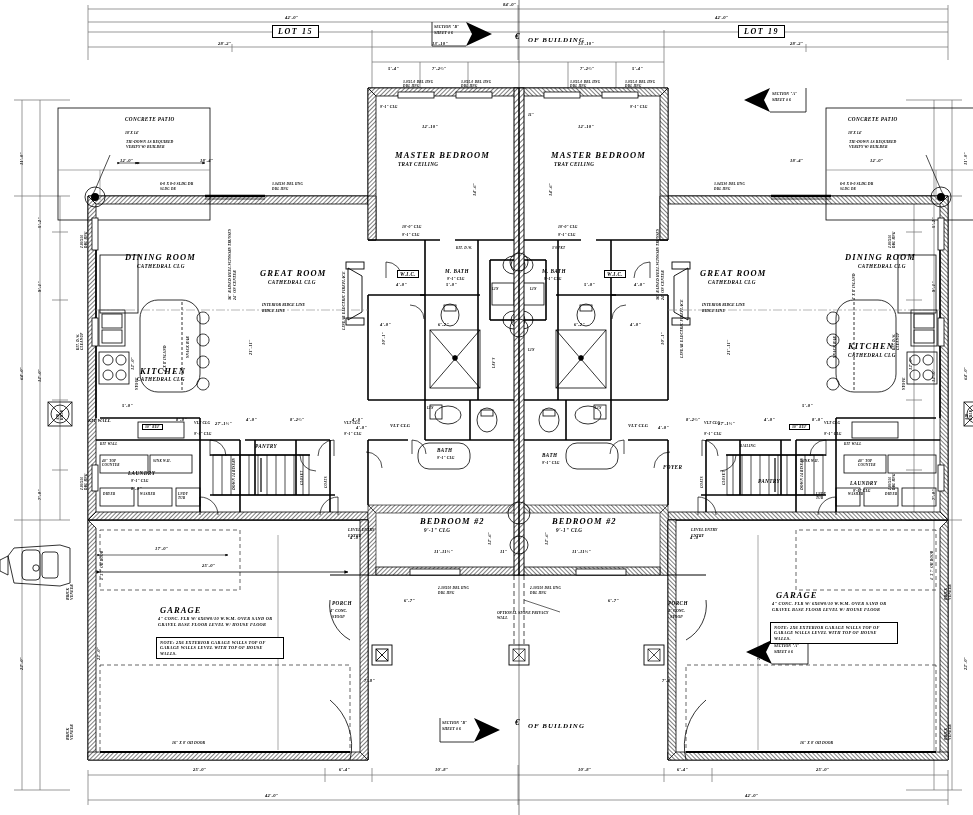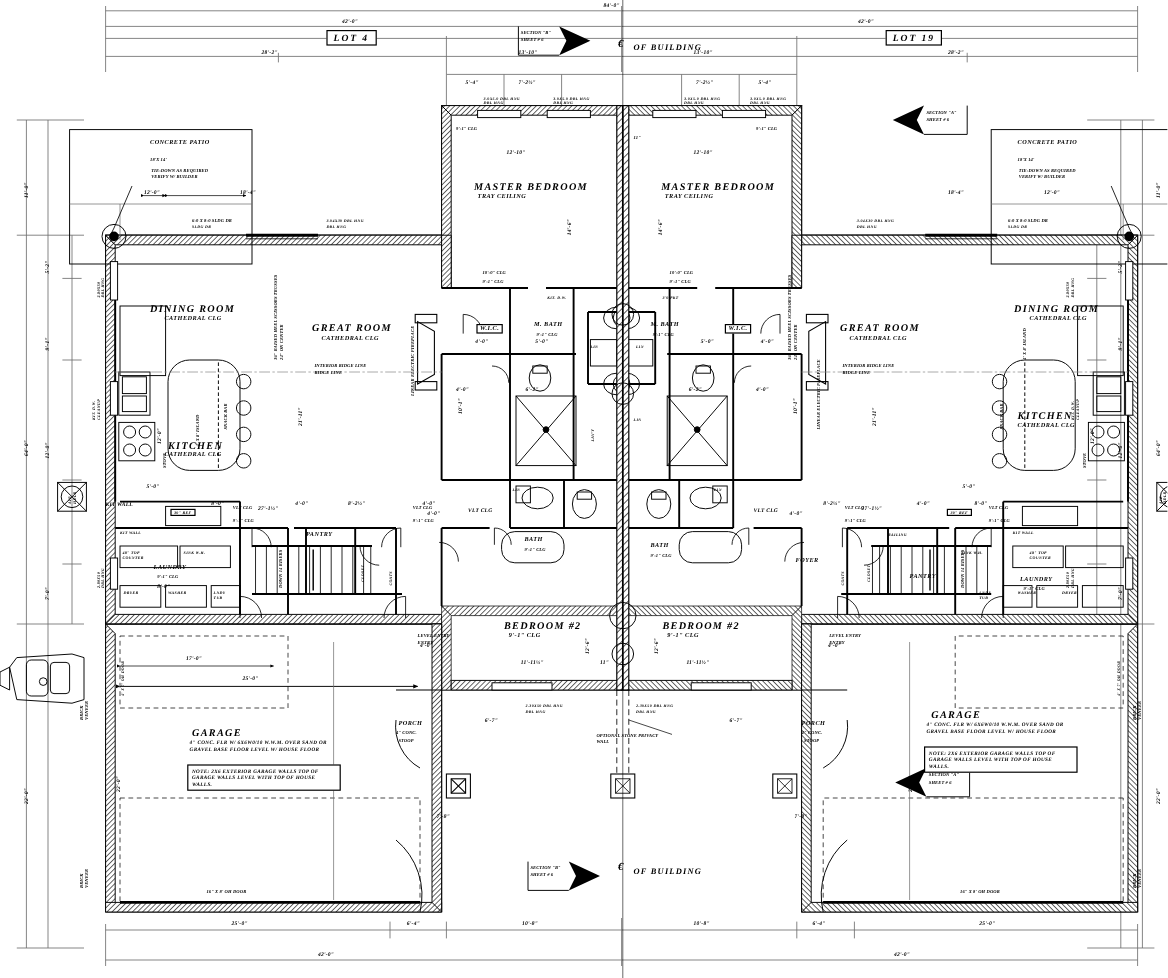--- a/index.html
+++ b/index.html
@@ -502,21 +502,21 @@
     <line x1="440" y1="718" x2="440" y2="742"></line>
         <line x1="440" y1="742" x2="474" y2="742"></line>
     <line x1="808" y1="640" x2="808" y2="664"></line>
         <line x1="772" y1="664" x2="808" y2="664"></line>
   </g>
 </svg>
 
 <div class="lbl dim" style="left:503px;top:2px;">84'-0"</div>
 <div class="lbl dim" style="left:285px;top:15px;">42'-0"</div>
 <div class="lbl dim" style="left:715px;top:15px;">42'-0"</div>
-<div class="lbl lot boxed" style="left:272px;top:25px;">LOT 4</div>
+<div class="lbl lot boxed" style="left:272px;top:25px;">LOT 15</div>
 <div class="lbl lot boxed" style="left:738px;top:25px;">LOT 19</div>
 <div class="lbl dim" style="left:218px;top:41px;">28'-2"</div>
 <div class="lbl dim" style="left:432px;top:41px;">13'-10"</div>
 <div class="lbl dim" style="left:578px;top:41px;">13'-10"</div>
 <div class="lbl dim" style="left:790px;top:41px;">28'-2"</div>
 
 <div class="lbl ctr" style="left:528px;top:36px;">OF BUILDING</div>
 <div class="lbl" style="left:515px;top:31px;font-size:9px;">€</div>
 
 <div class="lbl tiny" style="left:434px;top:25px;">SECTION "B"</div>

